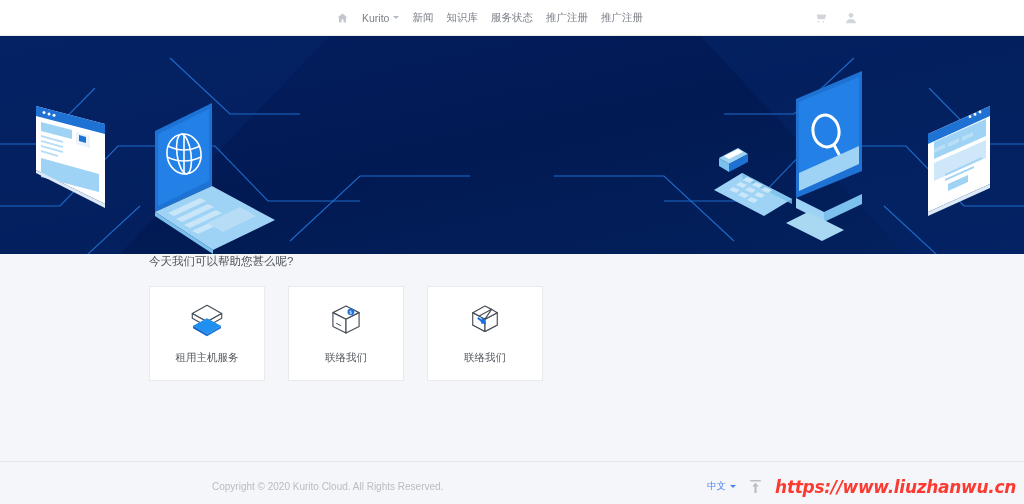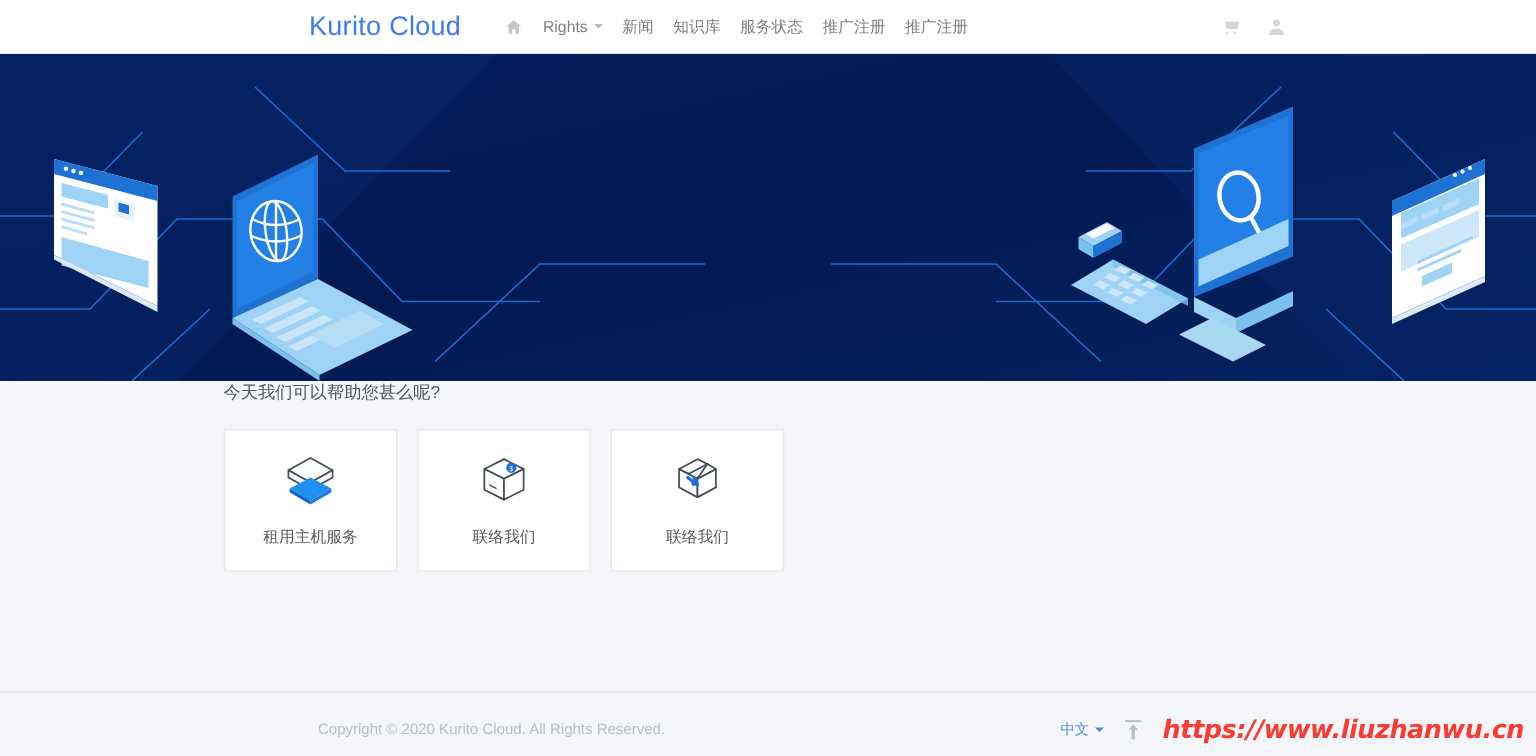--- a/index.html
+++ b/index.html
@@ -56,21 +56,21 @@
   .art-right{ right:0; width:310px; }
 
   
   .main{
     position:relative; width:100%; height:207px; background:#f4f6f9;
   }
   .container{ width:748px; margin:0 auto; }
   .section-title{
     font-size:11.5px; color:#50555c; margin-bottom:17px; padding-left:11px;
   }
-  .cards{ display:flex; gap:13px; padding-left:11px;align-items:center; }
+  .cards{ display:flex; gap:23px; padding-left:11px;align-items:center; }
   .card{
     width:116px; height:95px; background:#ffffff;
     border:1px solid #e8eaed;
     display:flex; flex-direction:column; align-items:center; justify-content:center;
     gap:13px;
   }
   .card-ico{ width:40px; height:36px; display:block; }
   .card-label{ font-size:10.5px; color:#53585f; }
 
   
@@ -91,30 +91,29 @@
   .wm-ico{ width:13px; height:15px; display:block; }
   .wm-text{
     font-size:17px; color:#fb3b32; font-weight:700;
     font-family:"DejaVu Sans",sans-serif; letter-spacing:-.3px; white-space:nowrap;
   }
 </style>
 </head>
 <body>
 
 <div class="header">
-  <div class="brand">Kurito Cloud</div>
 
   <nav class="nav">
     <a class="nav-item">
       <svg class="home-ico" viewBox="0 0 24 24" fill="#c3c7cd">
         <path d="M12 3 2 11h3v10h5v-6h4v6h5V11h3z"></path>
       </svg>
     </a>
     <a class="nav-item">
-      <span>Rights</span>
+      <span>Kurito</span>
       <i class="caret"></i>
     </a>
     <a class="nav-item">新闻</a>
     <a class="nav-item">知识库</a>
     <a class="nav-item">服务状态</a>
     <a class="nav-item">推广注册</a>
     <a class="nav-item">推广注册</a>
   </nav>
 
   <div class="header-right">

